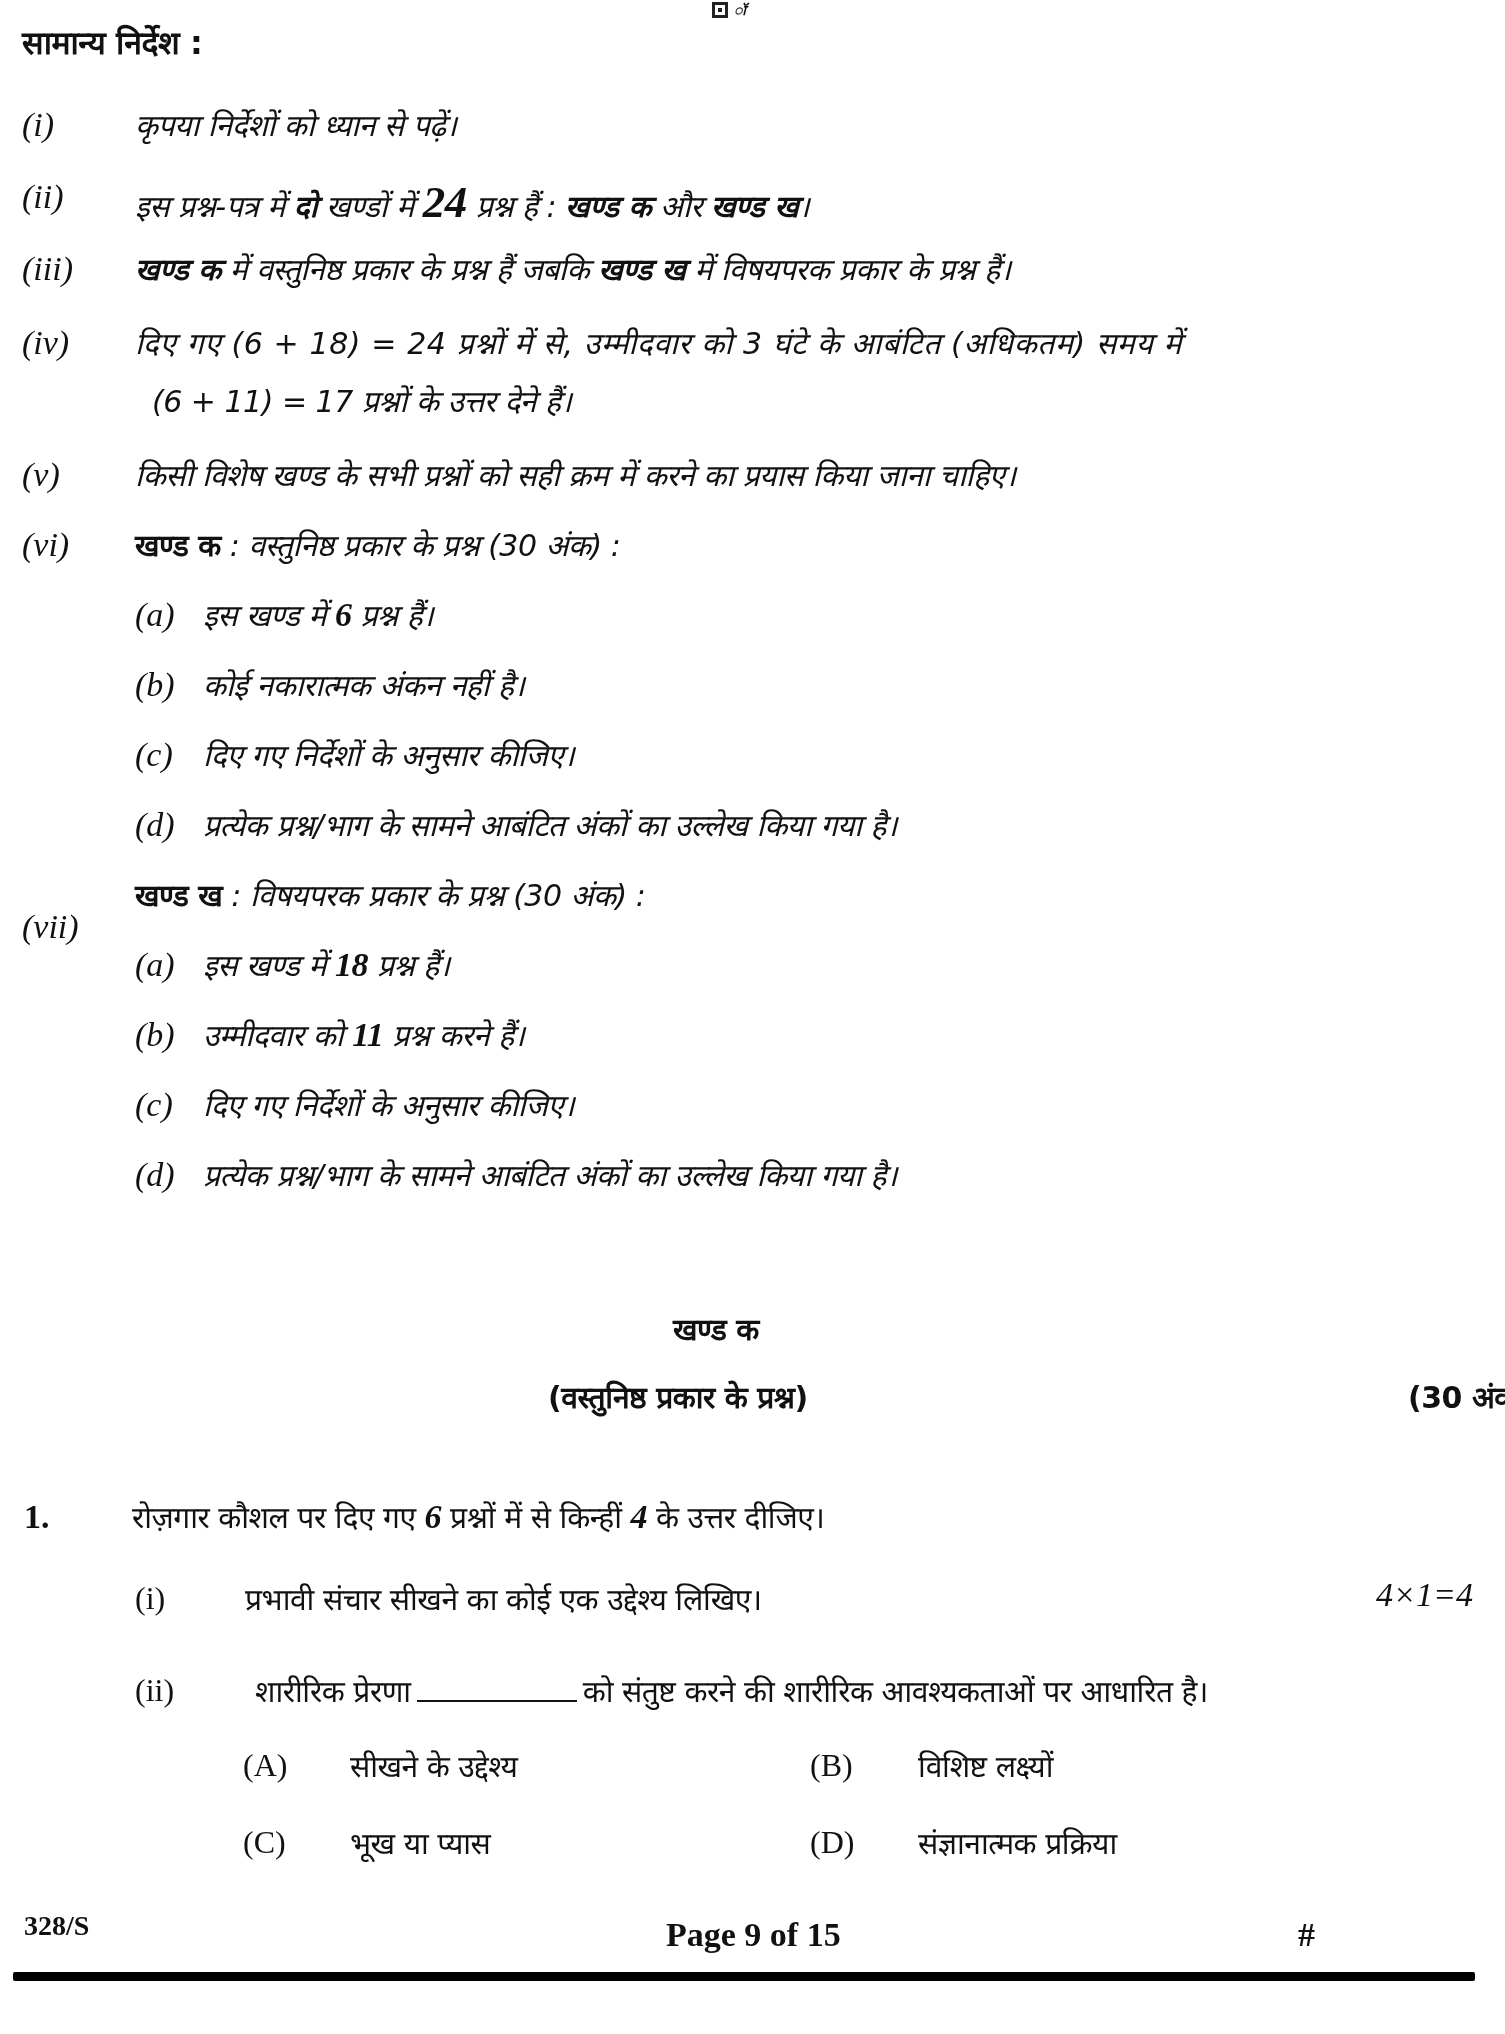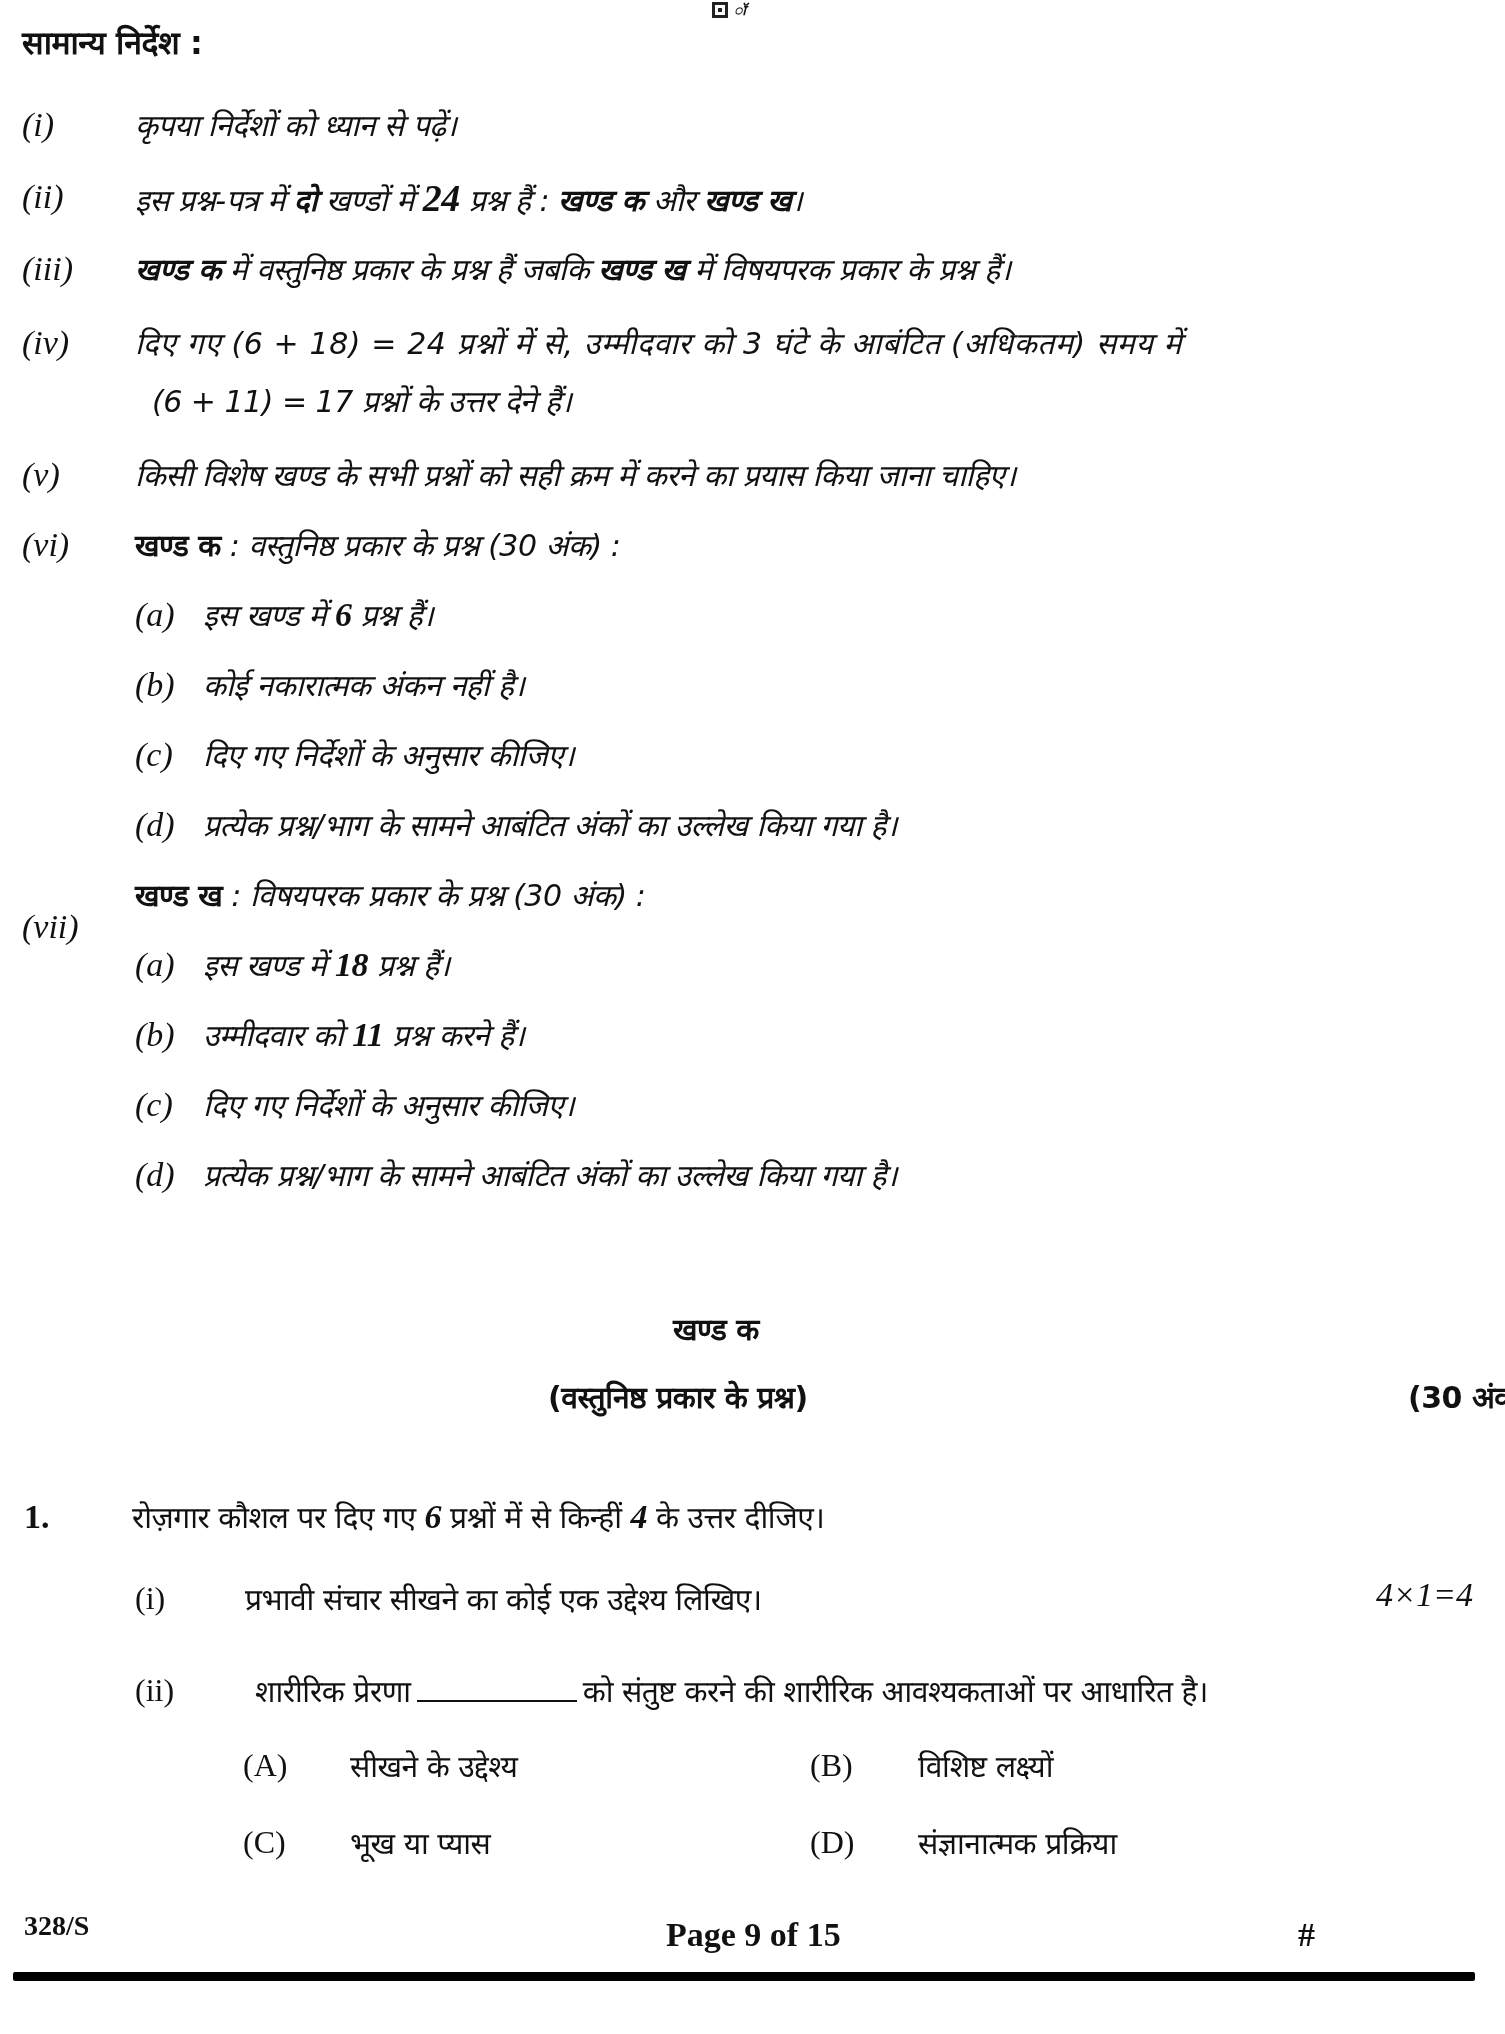--- a/index.html
+++ b/index.html
@@ -28,21 +28,21 @@
 <div class="qr"></div>
 <span class="abs qr-tail">ॉ</span>
 
 <div class="abs hi b" style="left:22px; top:20px; font-size:32px;">सामान्य निर्देश :</div>
 
 <div class="abs rn" style="left:22px; top:106px;">(i)</div>
 <div class="abs hi" style="left:135px; top:104px;">कृपया निर्देशों को ध्यान से पढ़ें।</div>
 
 <div class="abs rn" style="left:22px; top:178px;">(ii)</div>
 <div class="abs hi" style="left:135px; top:176px;">
-  <span>इस प्रश्न-पत्र में </span><span class="b" style="font-style:italic">दो</span><span> खण्डों में </span><span class="bi" style="font-size:38px">24</span><span> प्रश्न हैं : </span><span class="b" style="font-style:italic">खण्ड क</span><span> और </span><span class="b" style="font-style:italic">खण्ड ख</span><span>।</span>
+  <span>इस प्रश्न-पत्र में </span><span class="b" style="font-style:italic">दो</span><span> खण्डों में </span><span class="bi" style="font-size:45px">24</span><span> प्रश्न हैं : </span><span class="b" style="font-style:italic">खण्ड क</span><span> और </span><span class="b" style="font-style:italic">खण्ड ख</span><span>।</span>
 </div>
 
 <div class="abs rn" style="left:22px; top:250px;">(iii)</div>
 <div class="abs hi" style="left:135px; top:248px;">
   <span class="b" style="font-style:italic">खण्ड क</span><span> में वस्तुनिष्ठ प्रकार के प्रश्न हैं जबकि </span><span class="b" style="font-style:italic">खण्ड ख</span><span> में विषयपरक प्रकार के प्रश्न हैं।</span>
 </div>
 
 <div class="abs rn" style="left:22px; top:324px;">(iv)</div>
 <div class="abs hi" style="left:135px; top:322px; letter-spacing:0.6px;">दिए गए (6 + 18) = 24 प्रश्नों में से, उम्मीदवार को 3 घंटे के आबंटित (अधिकतम) समय में</div>
 <div class="abs hi" style="left:135px; top:380px;margin-left:17px;">(6 + 11) = 17 प्रश्नों के उत्तर देने हैं।</div>

